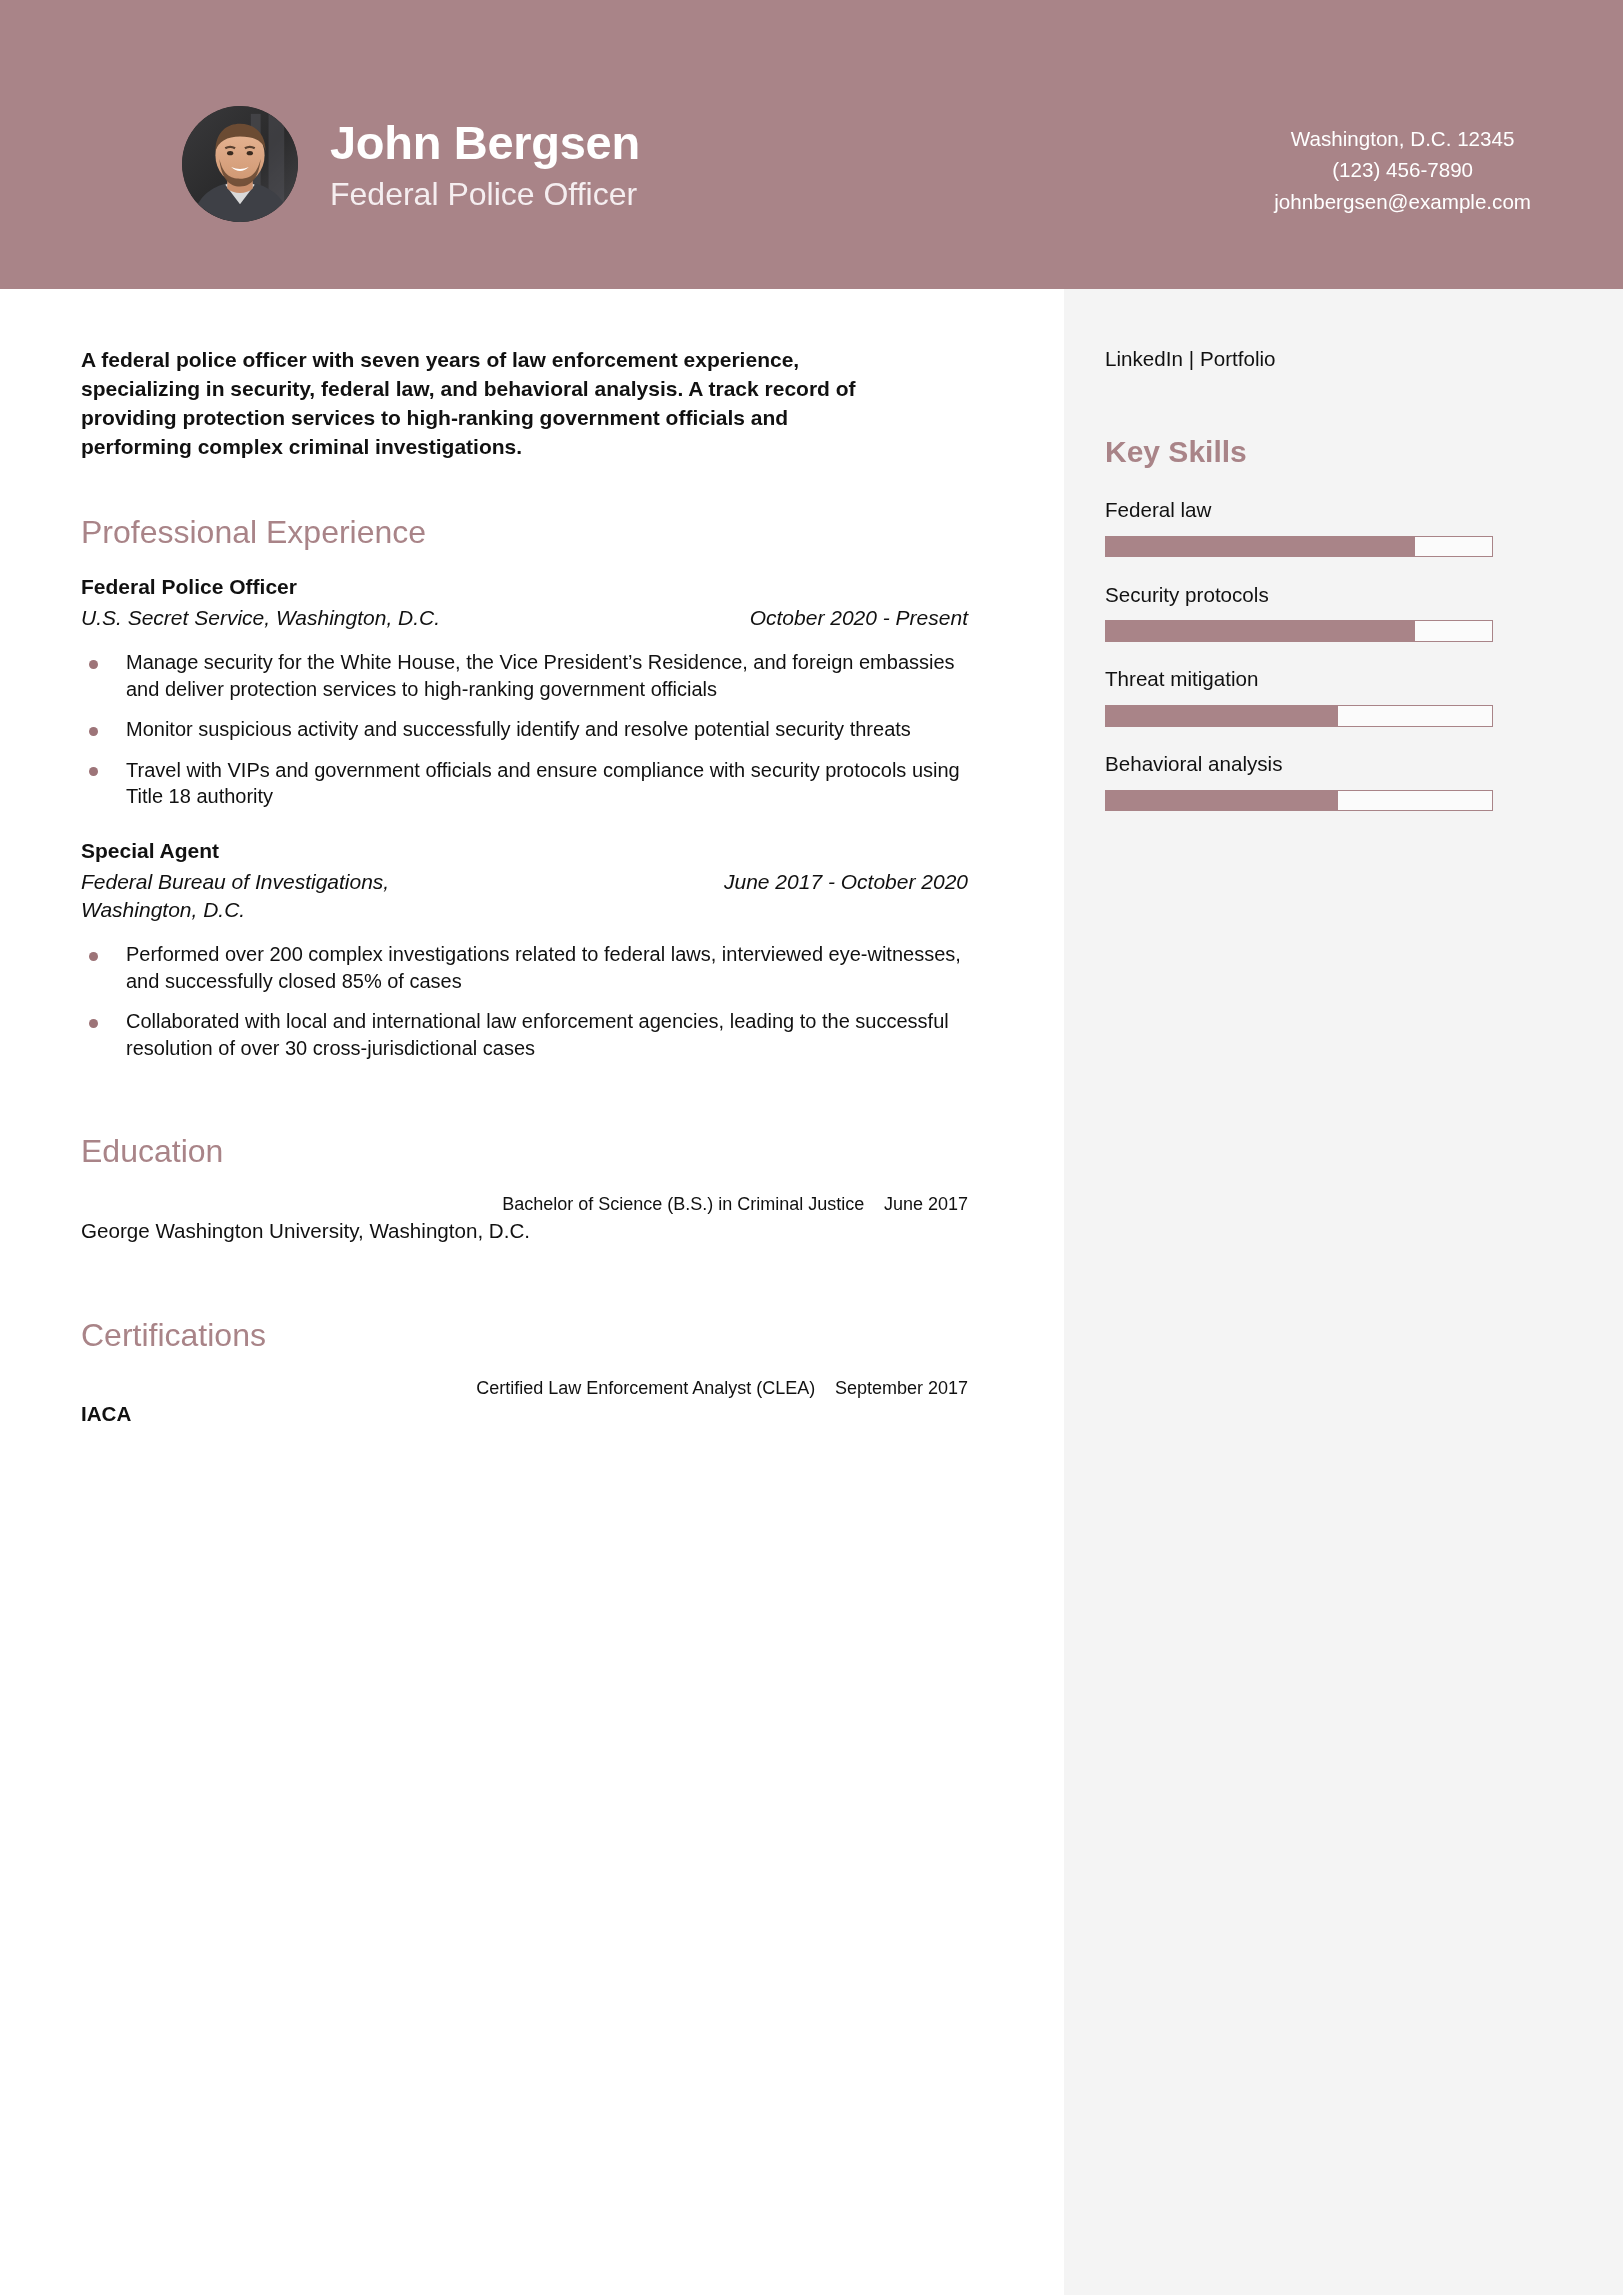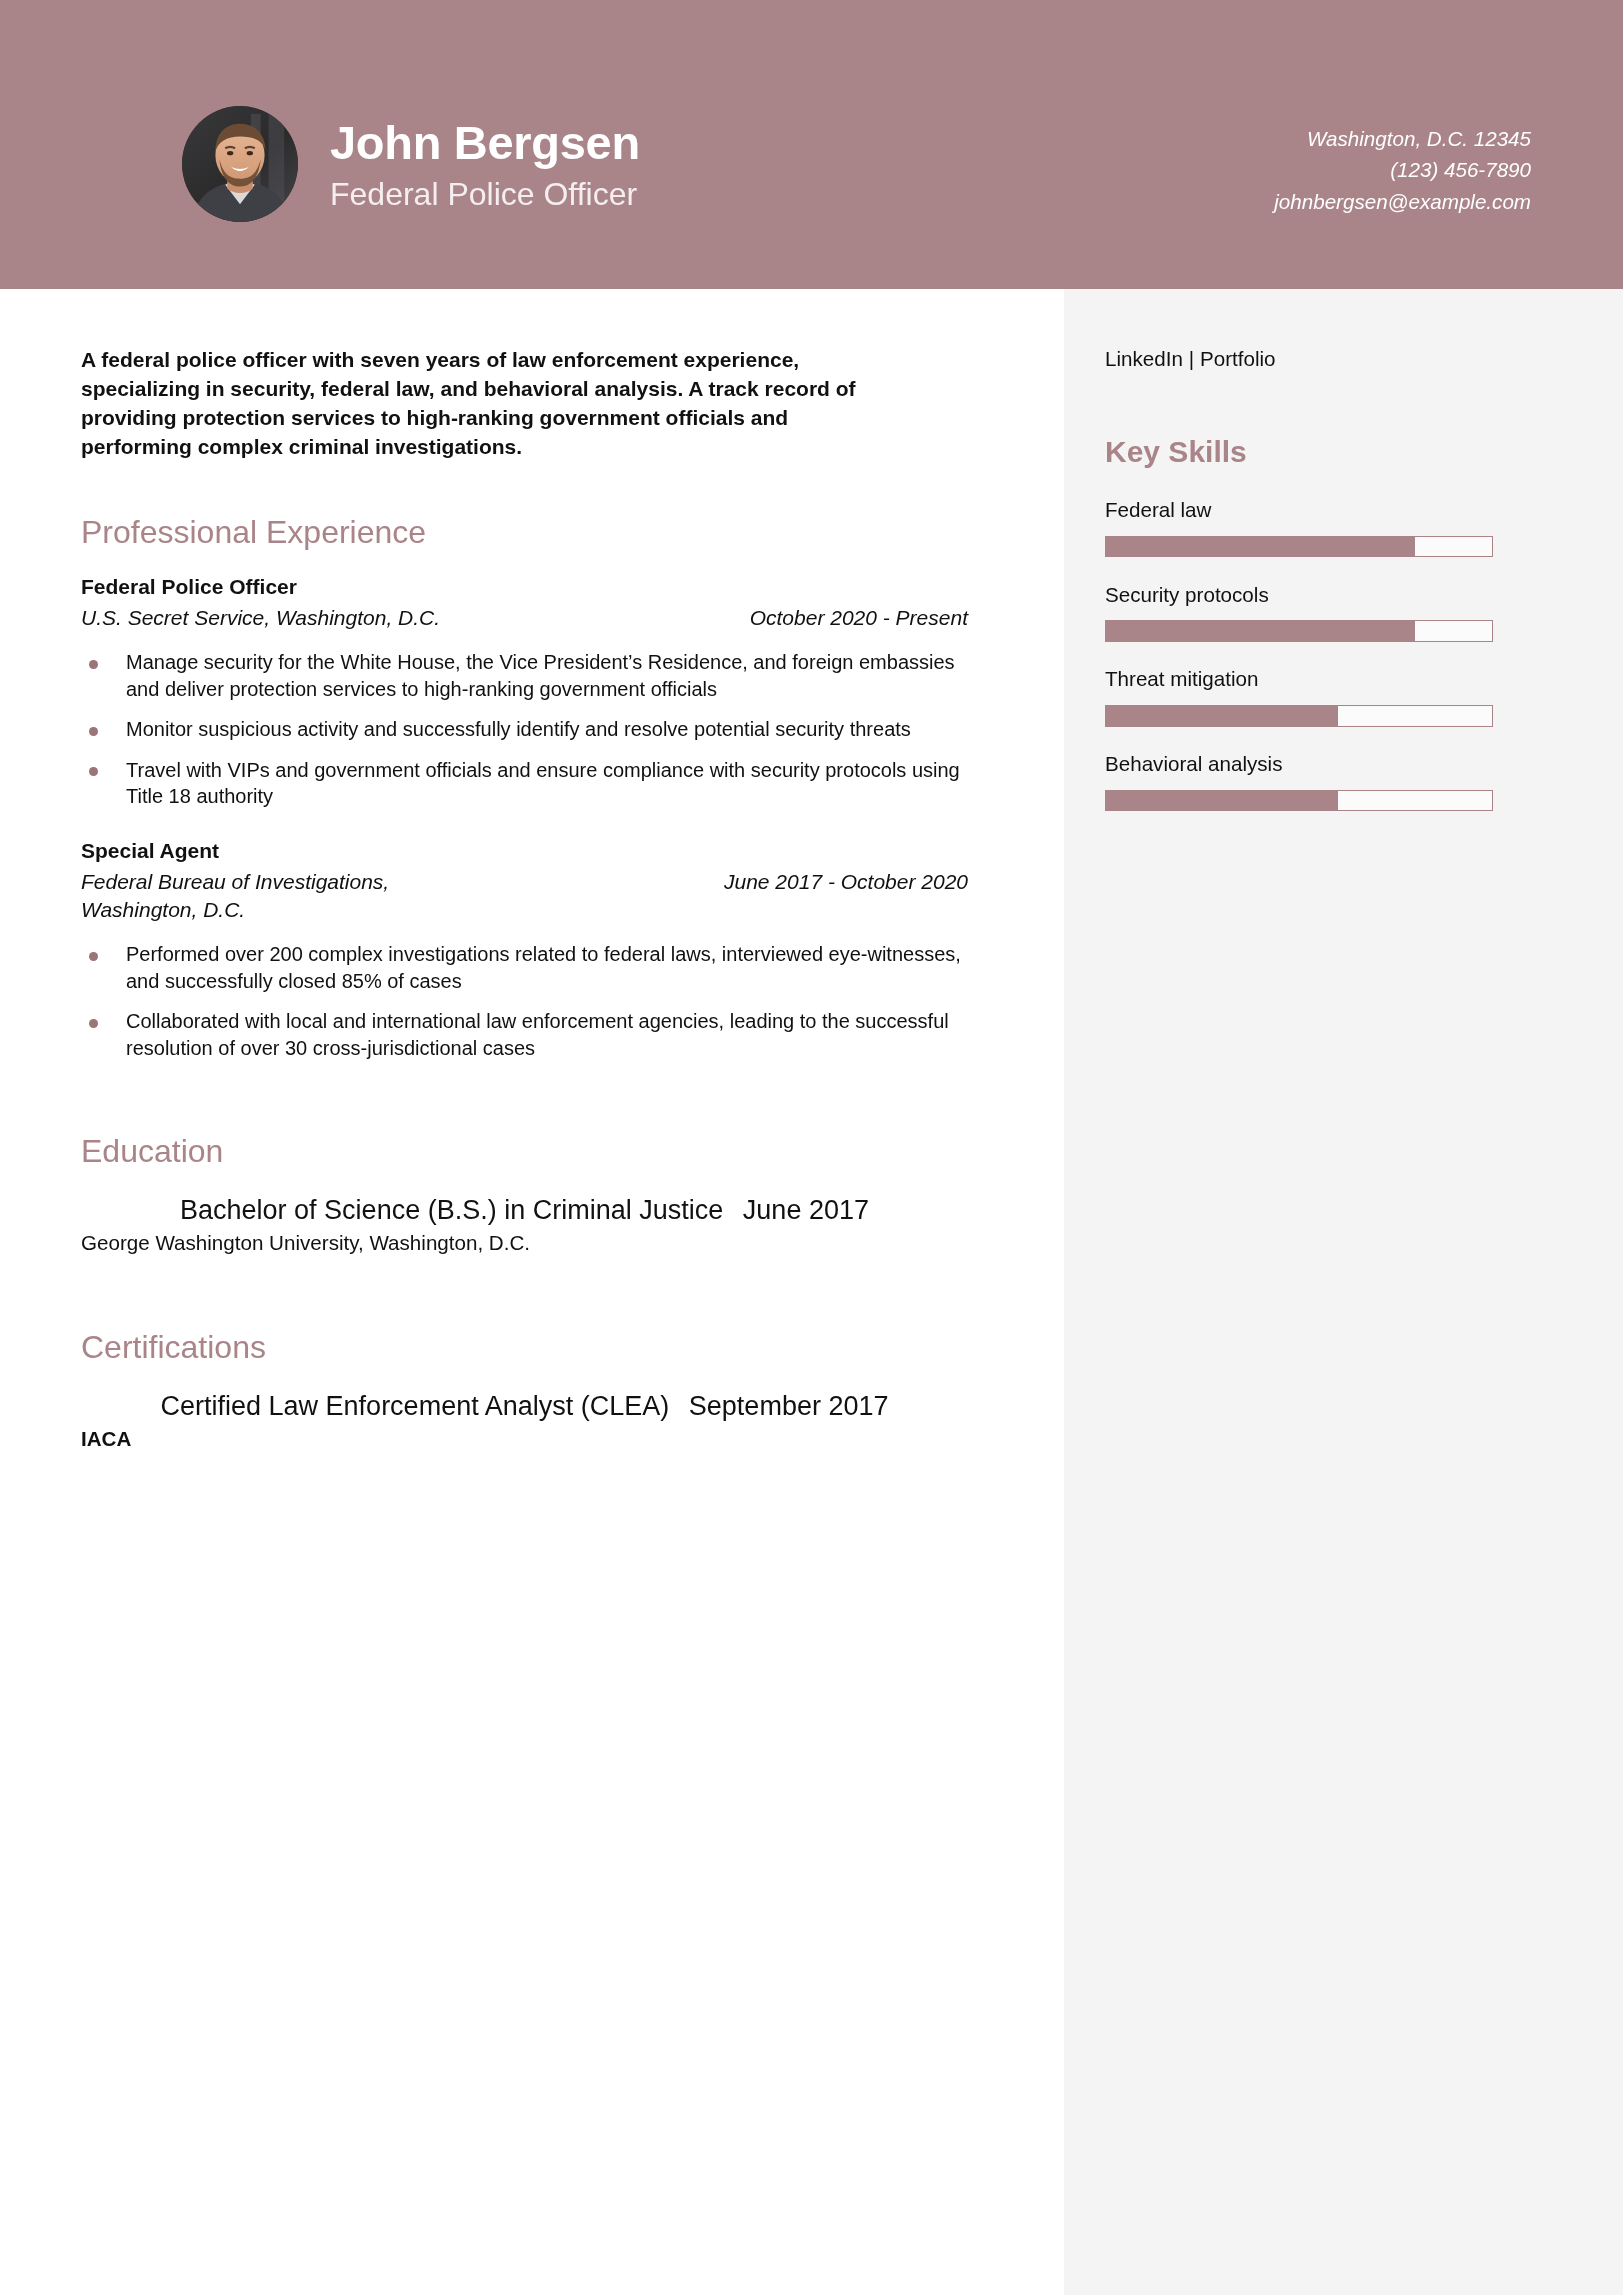--- a/index.html
+++ b/index.html
@@ -64,25 +64,24 @@
     font-size: 32px;
     font-weight: 300;
     margin-top: 4.9px;
     line-height: 1.2;
     white-space: nowrap;
   }
   .header-contact {
     position: absolute;
     right: 92px;
     top: 123px;
-    text-align: right;
+    text-align: center;
     color: #ffffff;
     font-size: 20.6px;
     line-height: 1.52;
-    font-style: italic;
   }
   .header-contact div { white-space: nowrap; }
 
   
   .body-area {
     position: relative;
     display: flex;
     align-items: stretch;
     min-height: 2006px;
   }
@@ -163,23 +162,23 @@
     left: 7.8px;
     top: 10.8px;
     width: 8.8px;
     height: 8.8px;
     border-radius: 50%;
     background: #9d7478;
   }
 
   .entry {
     display: flex;
-    justify-content: center;
+    justify-content: flex-end;
     align-items: flex-start;
-    font-size: 27px;
+    font-size: 18px;
     line-height: 1.36;
     color: #111111;
   }
   .entry-left { max-width: 608px; }
   .entry-right {
     text-align: right;
     flex: 0 0 auto;
     margin-left: 19.6px;
     white-space: nowrap;
   }

